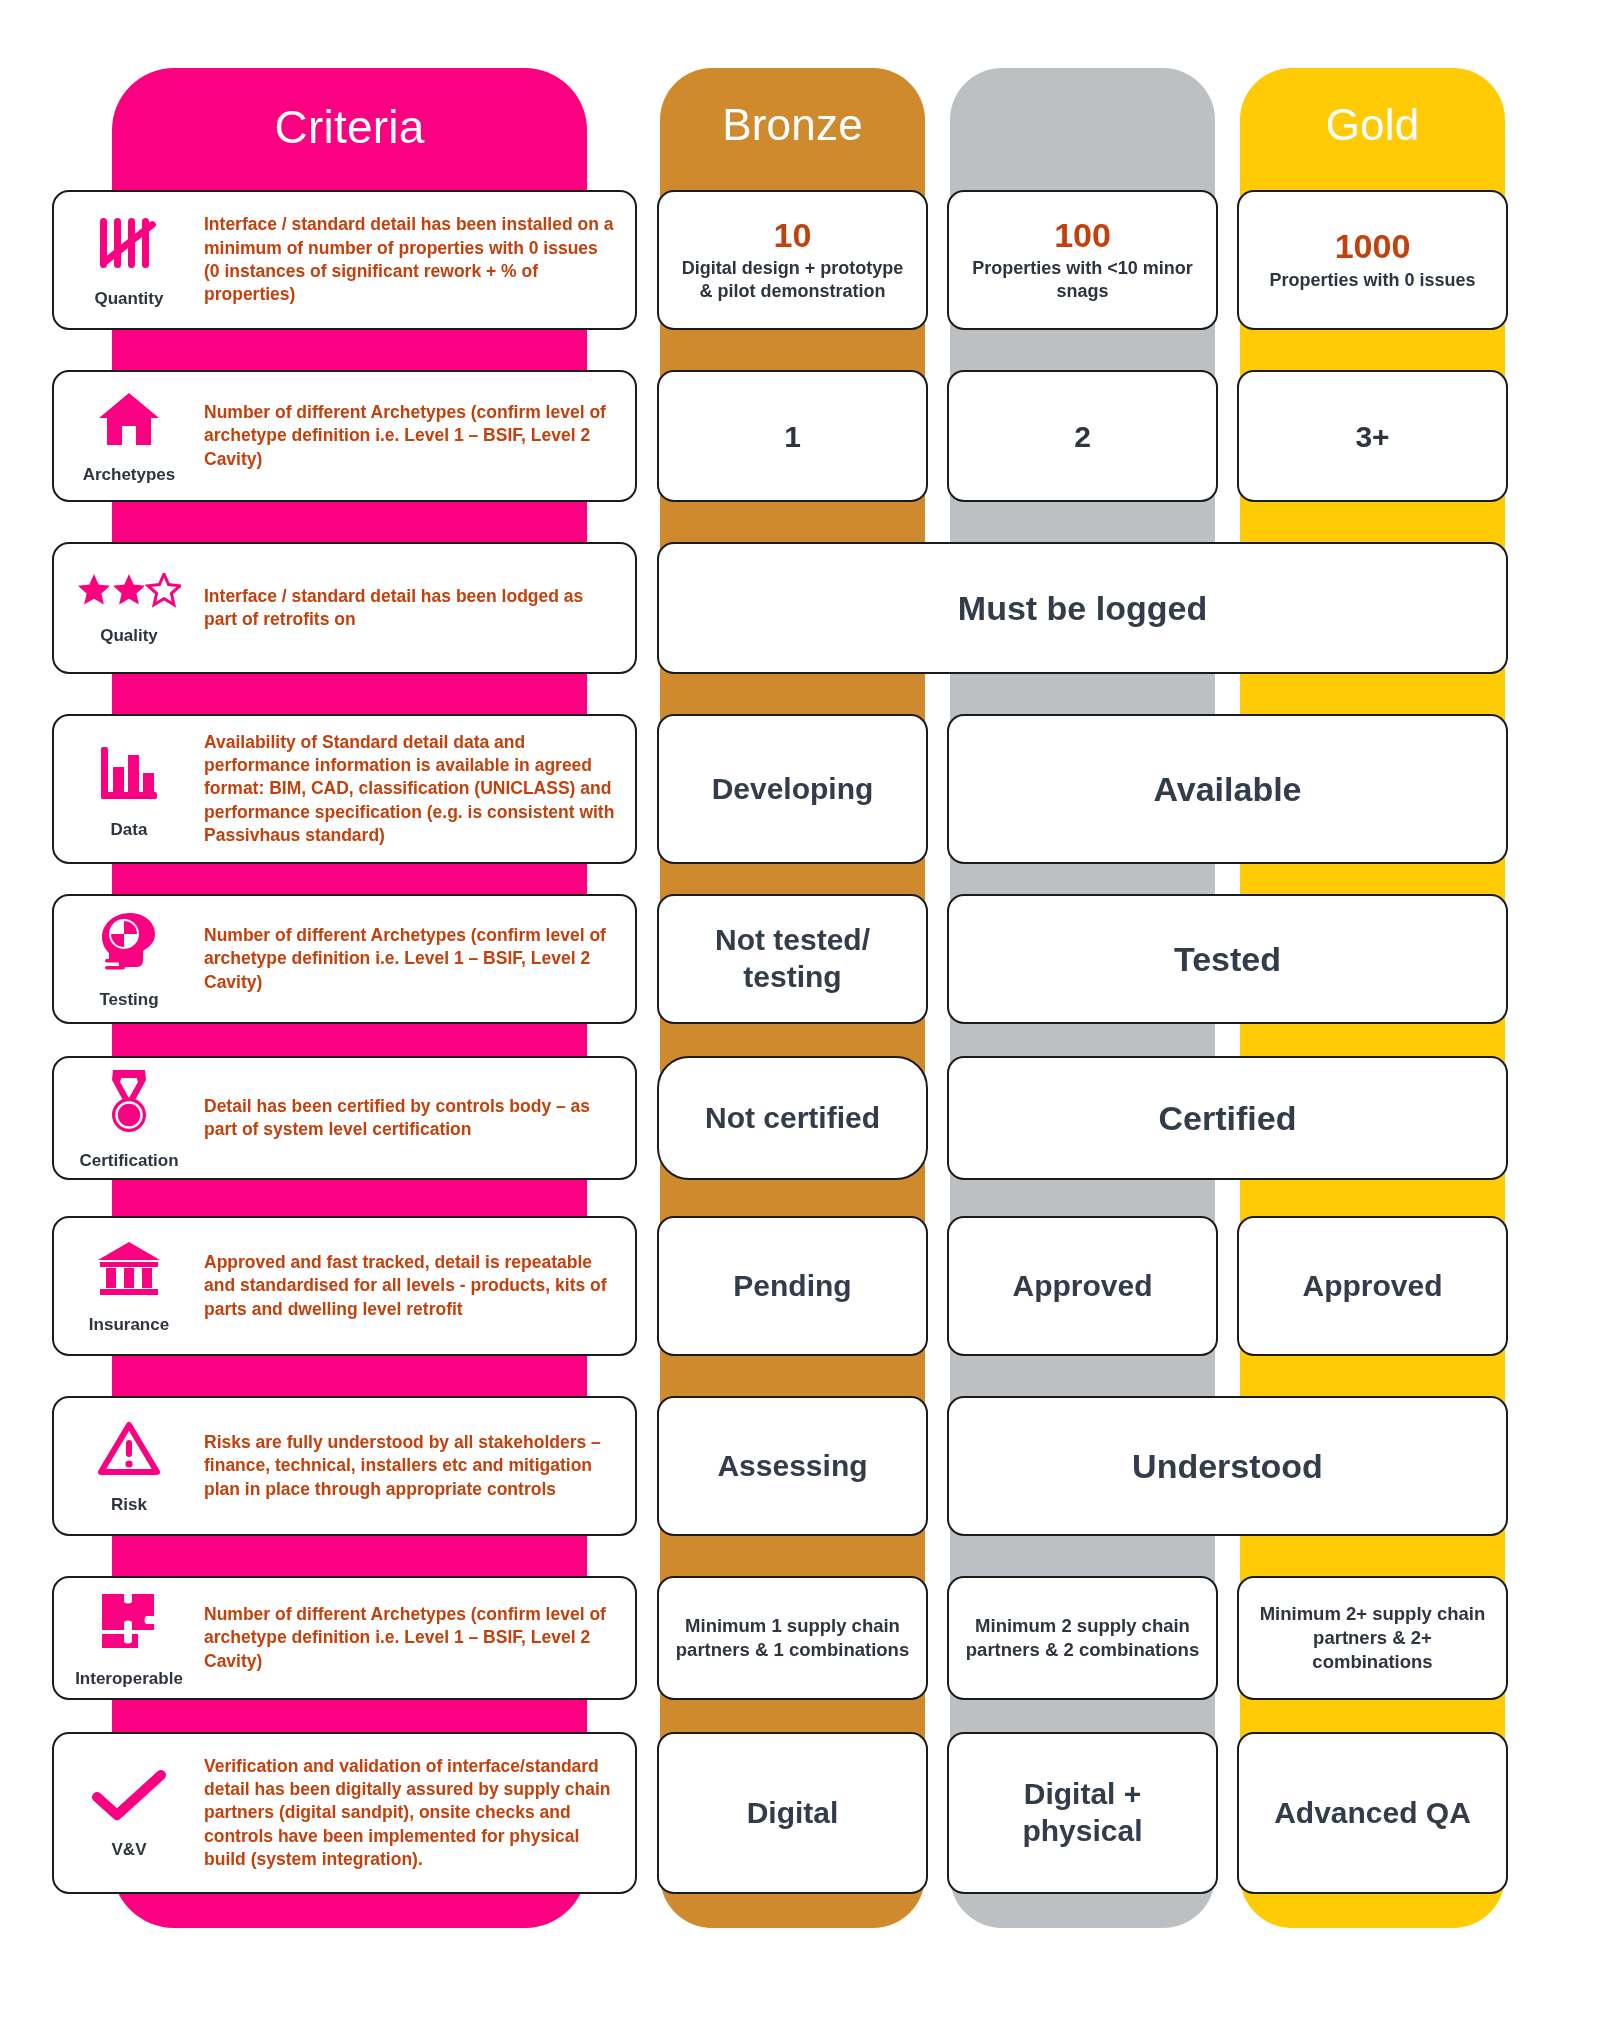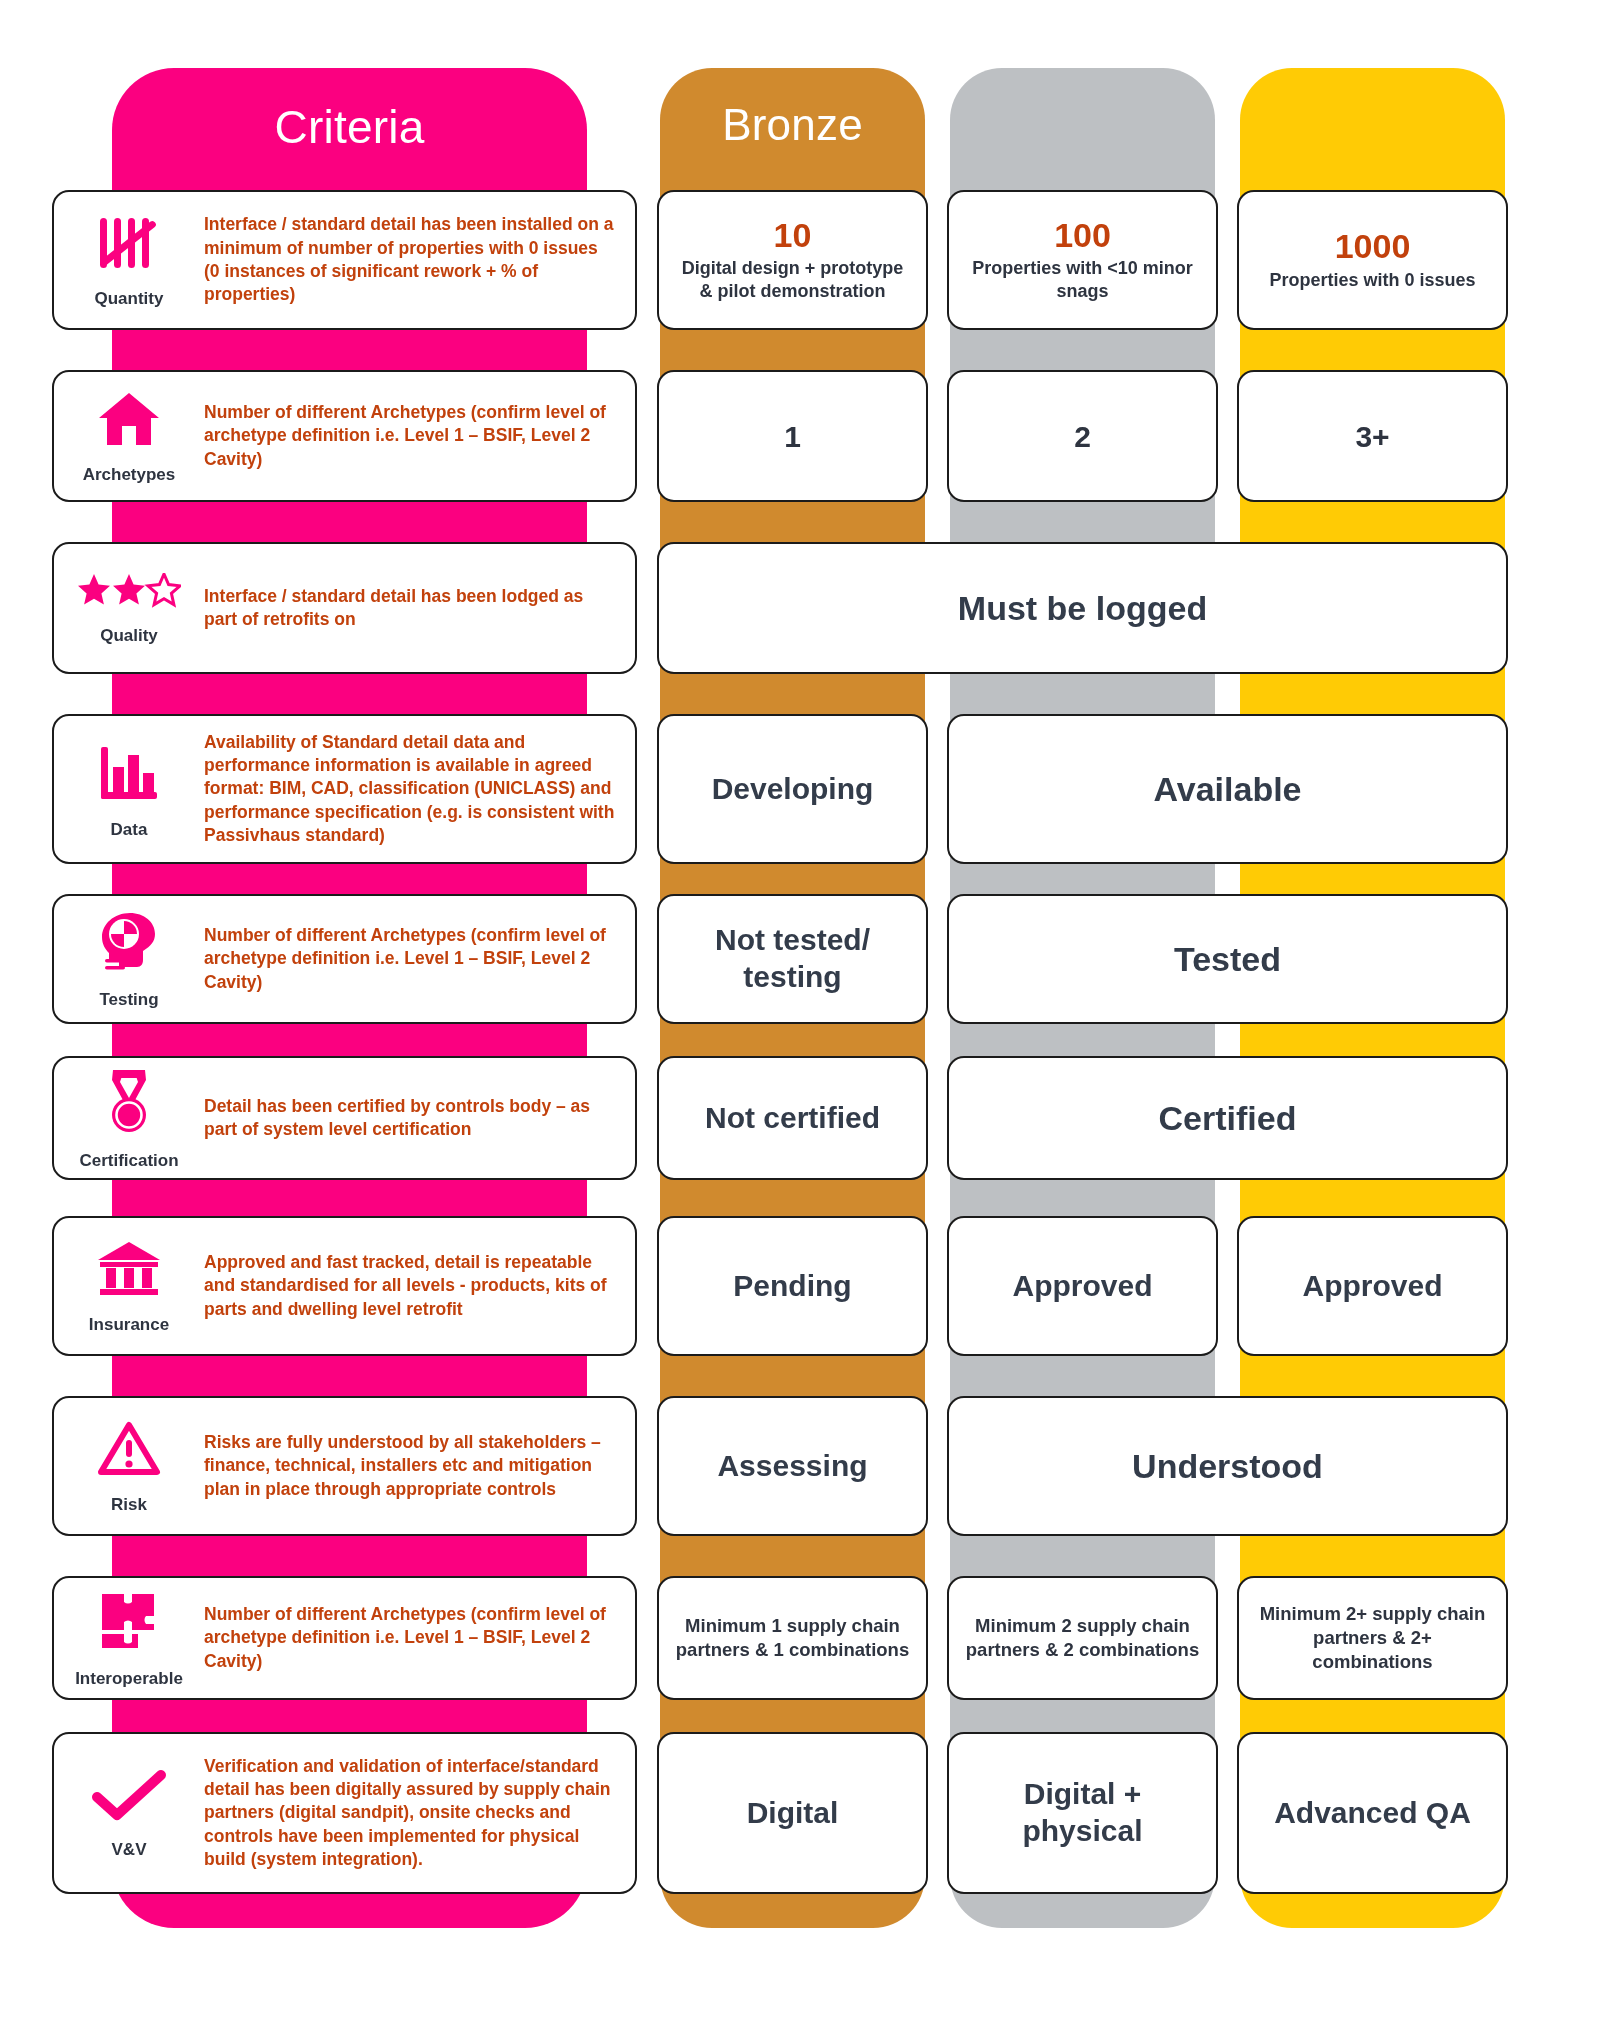--- a/index.html
+++ b/index.html
@@ -130,20 +130,21 @@
 
 <div class="board">
 
   <div class="spine spine-criteria"></div>
   <div class="spine spine-bronze"></div>
   <div class="spine spine-silver"></div>
   <div class="spine spine-gold"></div>
 
   <div class="hdr hdr-criteria">Criteria</div>
   <div class="hdr hdr-bronze">Bronze</div>
+  <div class="hdr hdr-gold">Gold</div>
 
   <div id="cards-layer">
       <div class="card crit-card" style="top: 190px; height: 140px;">
         <div class="crit-icon">
           <svg width="66" height="58" viewBox="0 0 66 58" fill="none">
       <rect x="4" y="4" width="7" height="50" rx="3.5" fill="#FB0080"></rect>
       <rect x="18" y="4" width="7" height="50" rx="3.5" fill="#FB0080"></rect>
       <rect x="32" y="4" width="7" height="50" rx="3.5" fill="#FB0080"></rect>
       <rect x="46" y="4" width="7" height="50" rx="3.5" fill="#FB0080"></rect>
       <rect x="-2" y="26" width="68" height="7" rx="3.5" fill="#FB0080" transform="rotate(-38 32 29)"></rect>
@@ -263,21 +264,21 @@
       <path d="M13 2 L24 2 L20 14 L29 30 L24 34 L12 12 Z" fill="#FB0080"></path>
       <path d="M45 2 L34 2 L38 14 L29 30 L34 34 L46 12 Z" fill="#FB0080"></path>
       <rect x="18" y="2" width="22" height="8" fill="#FB0080"></rect>
       <circle cx="29" cy="47" r="17" fill="#FB0080"></circle>
       <circle cx="29" cy="47" r="12.5" fill="none" stroke="#ffffff" stroke-width="2.6"></circle>
     </svg>
           <div class="ilabel">Certification</div>
         </div>
         <div class="crit-text">Detail has been certified by controls body – as part of system level certification</div>
       </div>
-      <div class="card lvl-card lvl-col-bronze" style="top: 1056px; height: 124px;">
+      <div class="card lvl-card lvl-col-bronze" style="top: 1056px; height: 124px; border-radius: 32px;">
         <div class="lvl-inner">
           <div class="word">Not certified</div>
         </div>
       </div>
       <div class="card lvl-card lvl-span-2" style="top: 1056px; height: 124px;">
         <div class="lvl-inner">
           <div class="word-lg">Certified</div>
         </div>
       </div>
       <div class="card crit-card" style="top: 1216px; height: 140px;">

